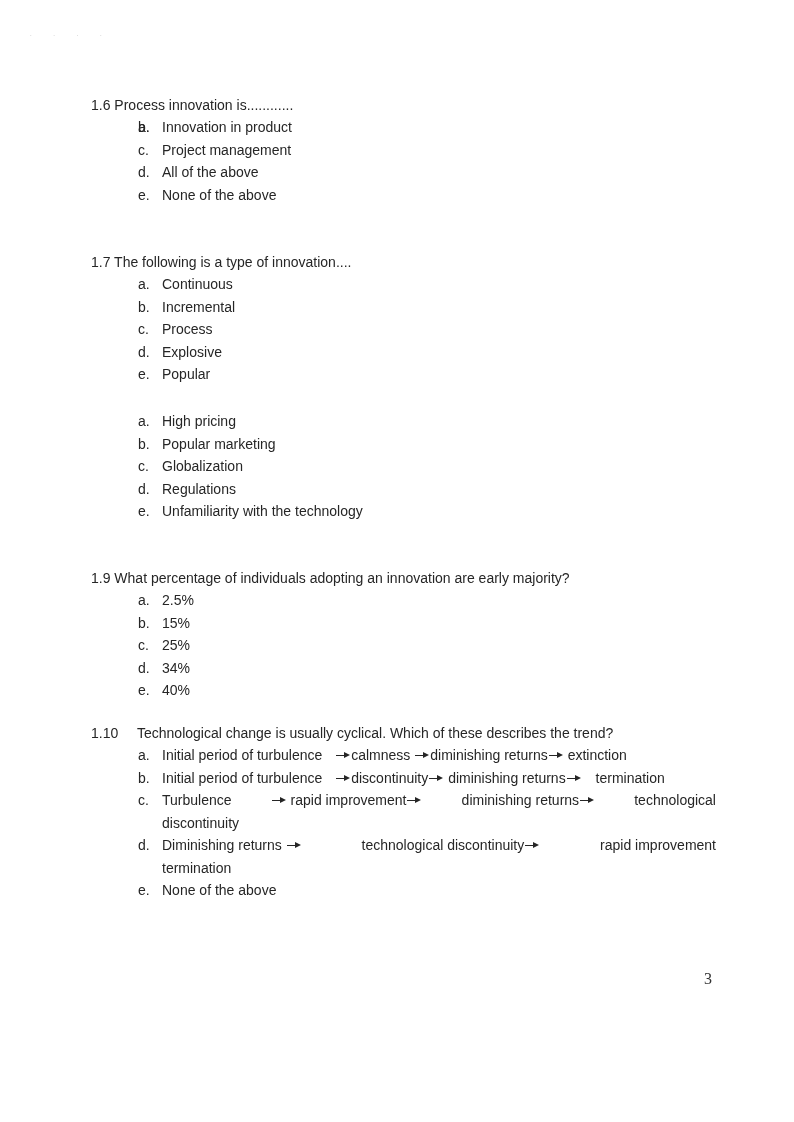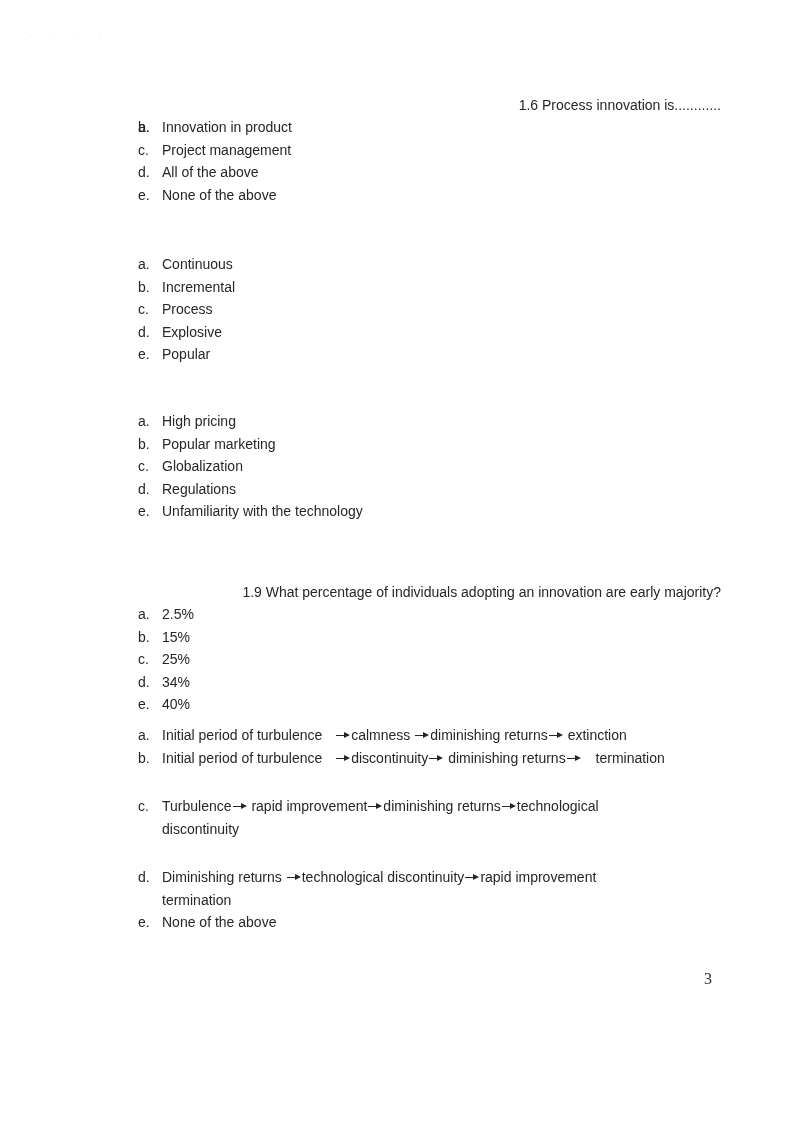--- a/index.html
+++ b/index.html
@@ -2,27 +2,27 @@
 <html><head>
 <meta charset="utf-8">
 <style>
   html, body { margin: 0; padding: 0; background: #ffffff; }
   body {
     width: 794px; height: 1122px; position: relative; overflow: hidden;
     font-family: "Liberation Sans", sans-serif; color: #262626;
   }
   .scan-marks { position: absolute; left: 30px; top: 31px; font-size: 6px; color: #9a9a9a; letter-spacing: 10px; }
   .question { position: absolute; left: 91px; width: 630px; }
-  .q-title { font-size: 14px; line-height: 20px; height: 20px; white-space: nowrap; text-align: right; }
+  .q-title { font-size: 14px; line-height: 20px; height: 20px; white-space: nowrap; }
   .q-title .num-tab { display: inline-block; width: 46px; }
   .opts { list-style: none; margin: 0; padding: 0; }
   .opt { position: relative; padding-left: 71px; font-size: 14px; line-height: 22.5px; white-space: nowrap; }
   .opt .letter { position: absolute; left: 47px; top: 0; }
   .opt.wrap { white-space: normal; }
-  .line { display: flex; width: 554px; margin-top: 26px; }
+  .line { display: flex; justify-content: space-between; width: 554px; }
   .arrow { display: inline-block; position: relative; width: 14px; height: 10px; vertical-align: middle; margin: 0 1px; }
   .arrow::before { content: ""; position: absolute; left: 0; top: 4px; width: 10px; height: 1.2px; background: #262626; }
   .arrow::after { content: ""; position: absolute; right: 0; top: 1px; border-left: 6px solid #262626; border-top: 3.5px solid transparent; border-bottom: 3.5px solid transparent; }
   .page-num { position: absolute; left: 704px; top: 970px; font-family: "Liberation Serif", serif; font-size: 16px; color: #333; }
 </style>
 </head>
 <body>
 
 <div class="scan-marks">. . . .</div>
 
@@ -31,51 +31,55 @@
   <ul class="opts" style="margin-top:1px;">
     <li class="opt"><span class="letter">a.</span></li>
     <li class="opt"><span class="letter">b.</span><span>Innovation in product</span></li>
     <li class="opt"><span class="letter">c.</span><span>Project management</span></li>
     <li class="opt"><span class="letter">d.</span><span>All of the above</span></li>
     <li class="opt"><span class="letter">e.</span><span>None of the above</span></li>
   </ul>
 </section>
 
 <section class="question" style="top:252px;">
+  <div class="q-title">1.7 The following is a type of innovation....</div>
   <ul class="opts" style="margin-top:1px;">
     <li class="opt"><span class="letter">a.</span><span>Continuous</span></li>
     <li class="opt"><span class="letter">b.</span><span>Incremental</span></li>
     <li class="opt"><span class="letter">c.</span><span>Process</span></li>
     <li class="opt"><span class="letter">d.</span><span>Explosive</span></li>
     <li class="opt"><span class="letter">e.</span><span>Popular</span></li>
   </ul>
 </section>
 
 <section class="question" style="top:409px;">
   <ul class="opts" style="margin-top:1px;">
     <li class="opt"><span class="letter">a.</span><span>High pricing</span></li>
     <li class="opt"><span class="letter">b.</span><span>Popular marketing</span></li>
     <li class="opt"><span class="letter">c.</span><span>Globalization</span></li>
     <li class="opt"><span class="letter">d.</span><span>Regulations</span></li>
     <li class="opt"><span class="letter">e.</span><span>Unfamiliarity with the technology</span></li>
   </ul>
 </section>
 
-<section class="question" style="top:582px;">
+<section class="question" style="top:568px;">
   <div class="q-title">1.9 What percentage of individuals adopting an innovation are early majority?</div>
   <ul class="opts" style="margin-top:1px;">
     <li class="opt"><span class="letter">a.</span><span>2.5%</span></li>
     <li class="opt"><span class="letter">b.</span><span>15%</span></li>
     <li class="opt"><span class="letter">c.</span><span>25%</span></li>
     <li class="opt"><span class="letter">d.</span><span>34%</span></li>
     <li class="opt"><span class="letter">e.</span><span>40%</span></li>
   </ul>
 </section>
 
 <section class="question" style="top:723px;">
+  <div class="q-title">
+    <span class="num-tab">1.10</span><span>Technological change is usually cyclical. Which of these describes the trend?</span>
+  </div>
   <ul class="opts" style="margin-top:1px;">
     <li class="opt">
       <span class="letter">a.</span>
       <span>Initial period of turbulence</span>
       <span class="arrow" style="margin-left:10px;"></span><span>calmness</span>
       <span class="arrow"></span><span>diminishing returns</span><span class="arrow"></span>
       <span>extinction</span>
     </li>
     <li class="opt">
       <span class="letter">b.</span>

